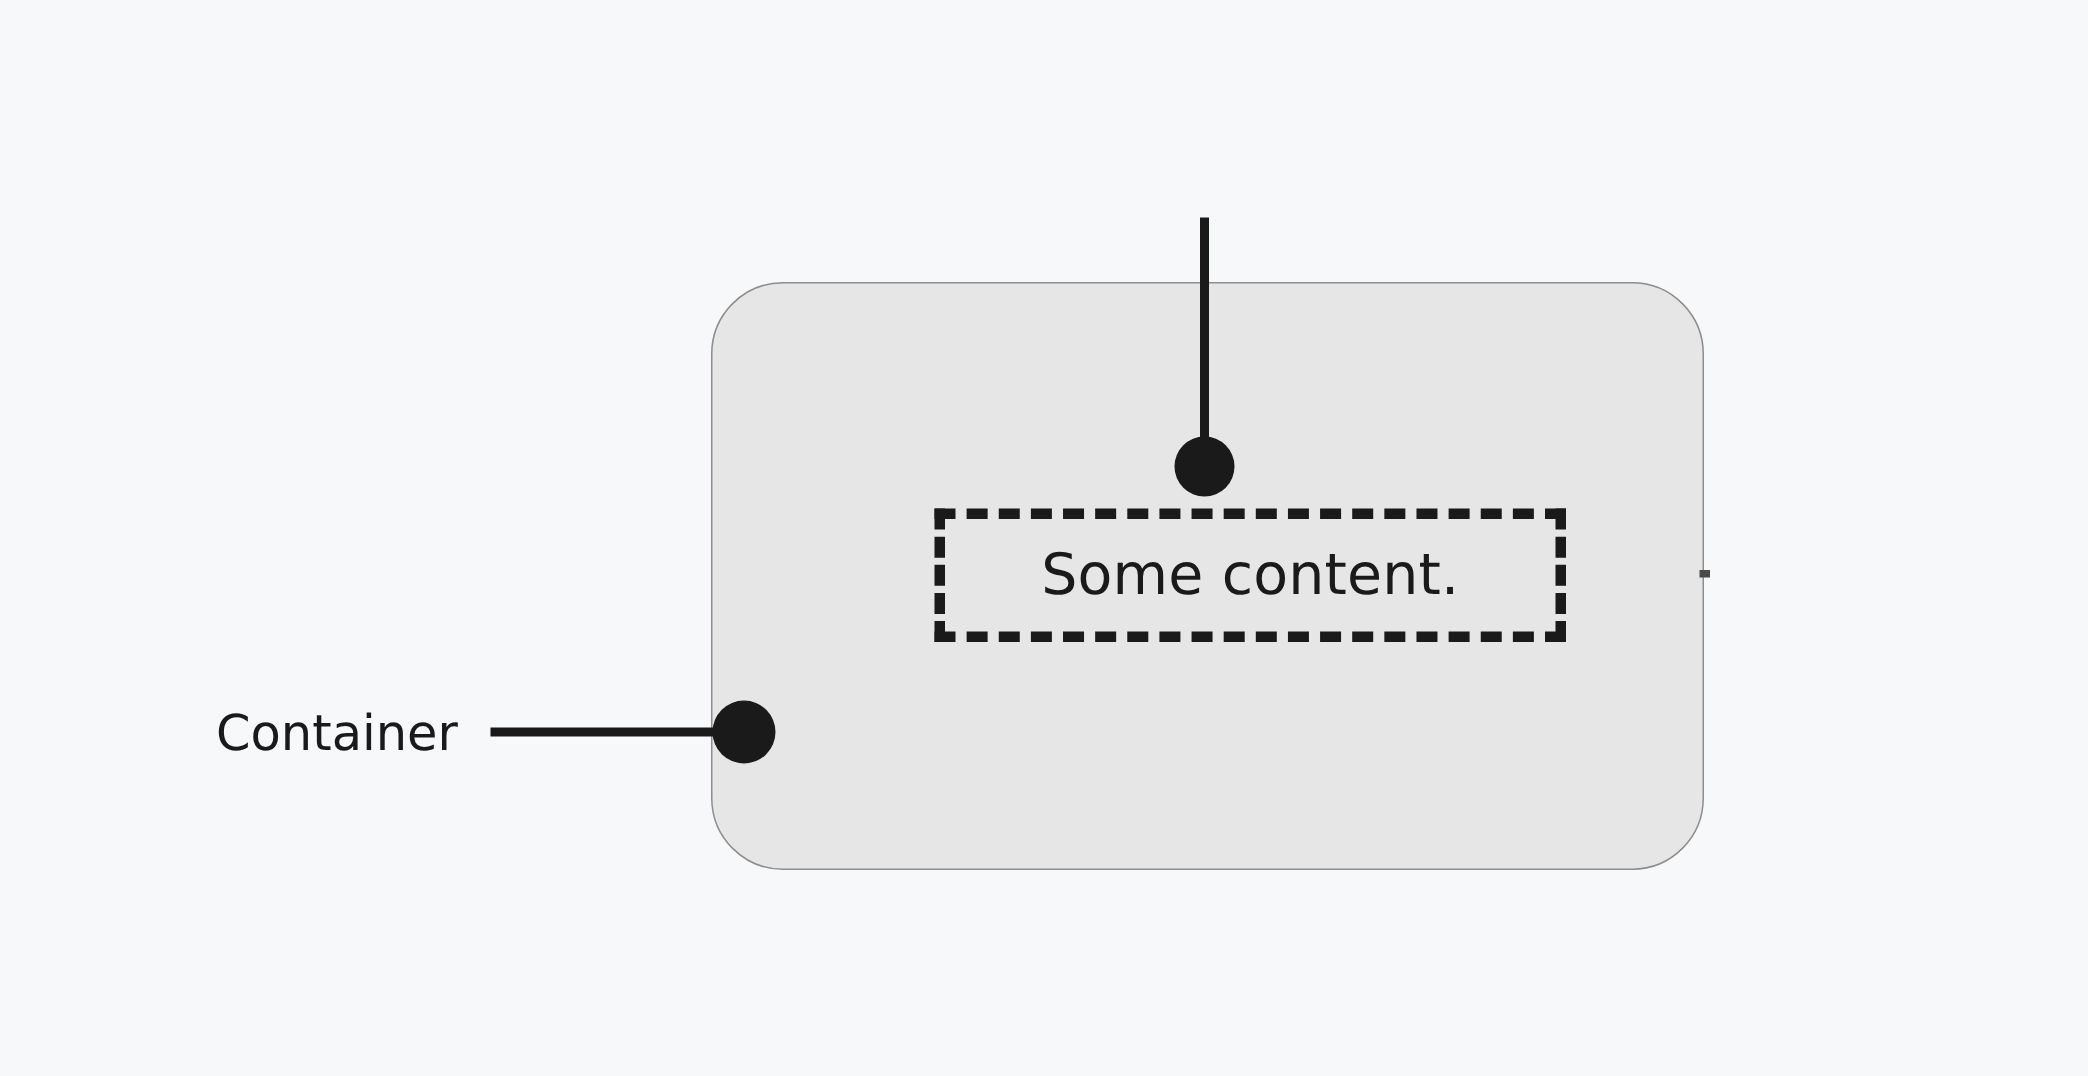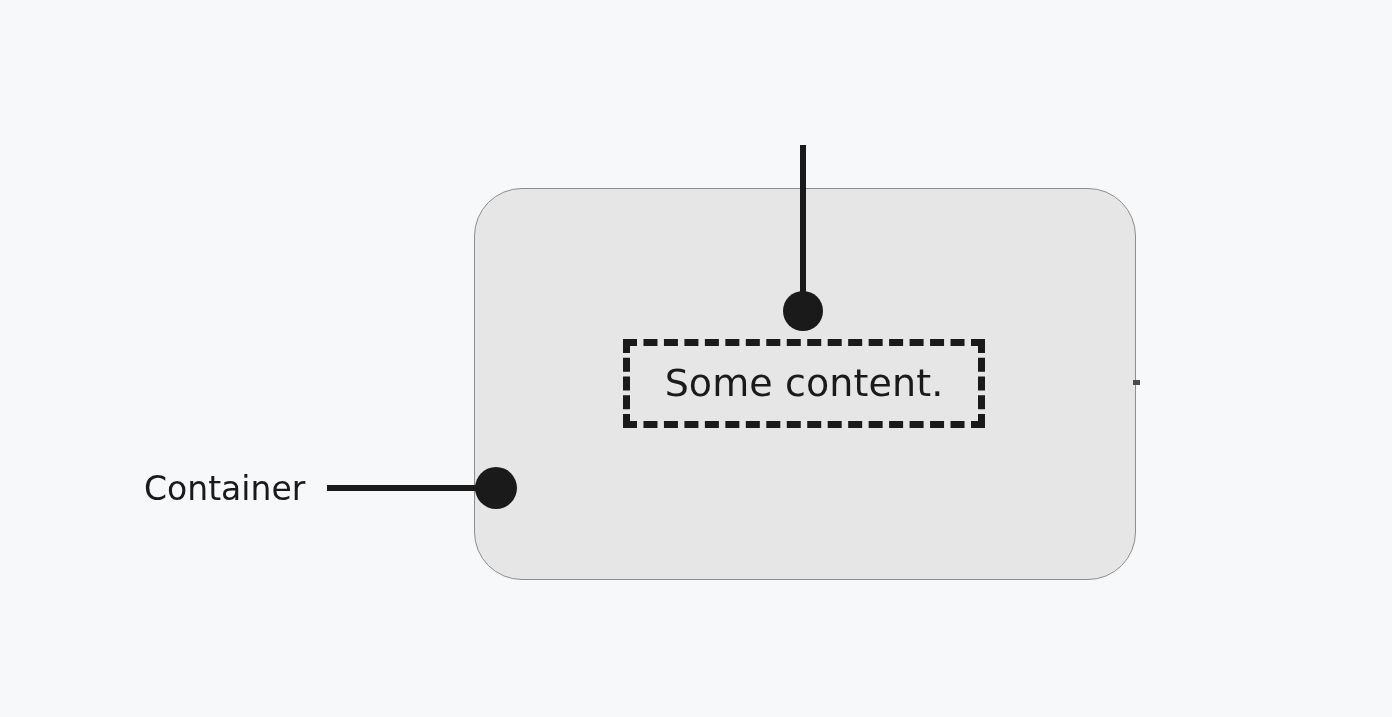--- a/index.html
+++ b/index.html
@@ -31,21 +31,21 @@
     background: #e6e6e6;
     border: 1px solid #8d8d8d;
     border-radius: 48px;
   }
 
   
   .content-box {
     position: absolute;
     left: 623px;
     top: 339px;
-    width: 362px;
+    width: 421px;
     height: 89px;
     box-sizing: border-box;
     border: 7px dashed #1a1a1a;
     display: flex;
     align-items: center;
     justify-content: center;
   }
   .content-text {
     font-size: 38px;
     line-height: 1;

